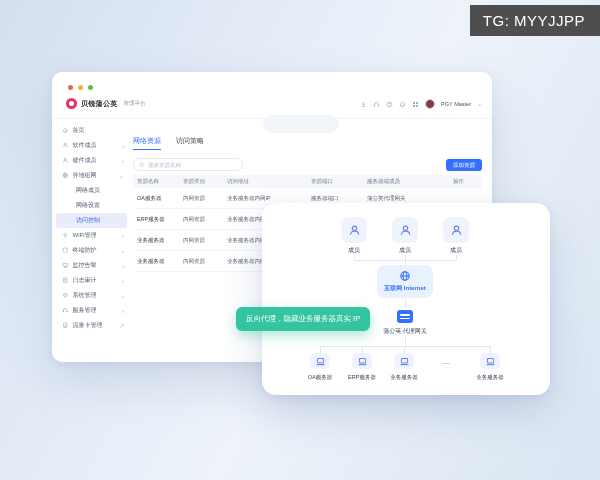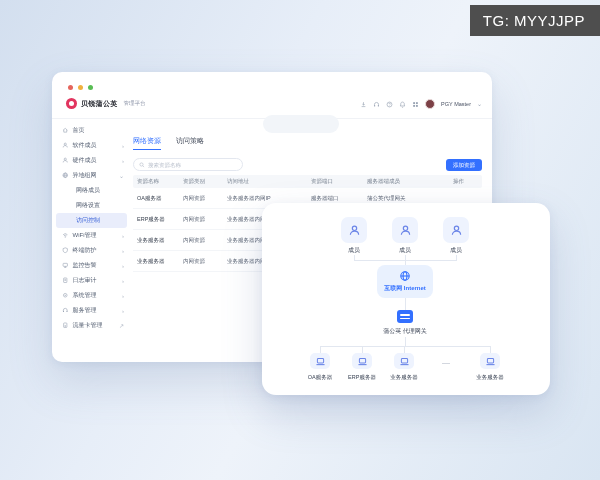--- a/index.html
+++ b/index.html
@@ -469,14 +469,15 @@
       <svg>
           <use href="#sym-laptop"></use>
         </svg>
     </div>
     <span class="node-label" style="left:58px; top:171px; font-size:5.5px;">OA服务器</span>
     <span class="node-label" style="left:100px; top:171px; font-size:5.5px;">ERP服务器</span>
     <span class="node-label" style="left:142px; top:171px; font-size:5.5px;">业务服务器</span>
     <span class="node-label" style="left:228px; top:171px; font-size:5.5px;">业务服务器</span>
   </div>
 
+  <div class="green-badge">反向代理，隐藏业务服务器真实 IP</div>
 
 </div>
 
 </body></html>

